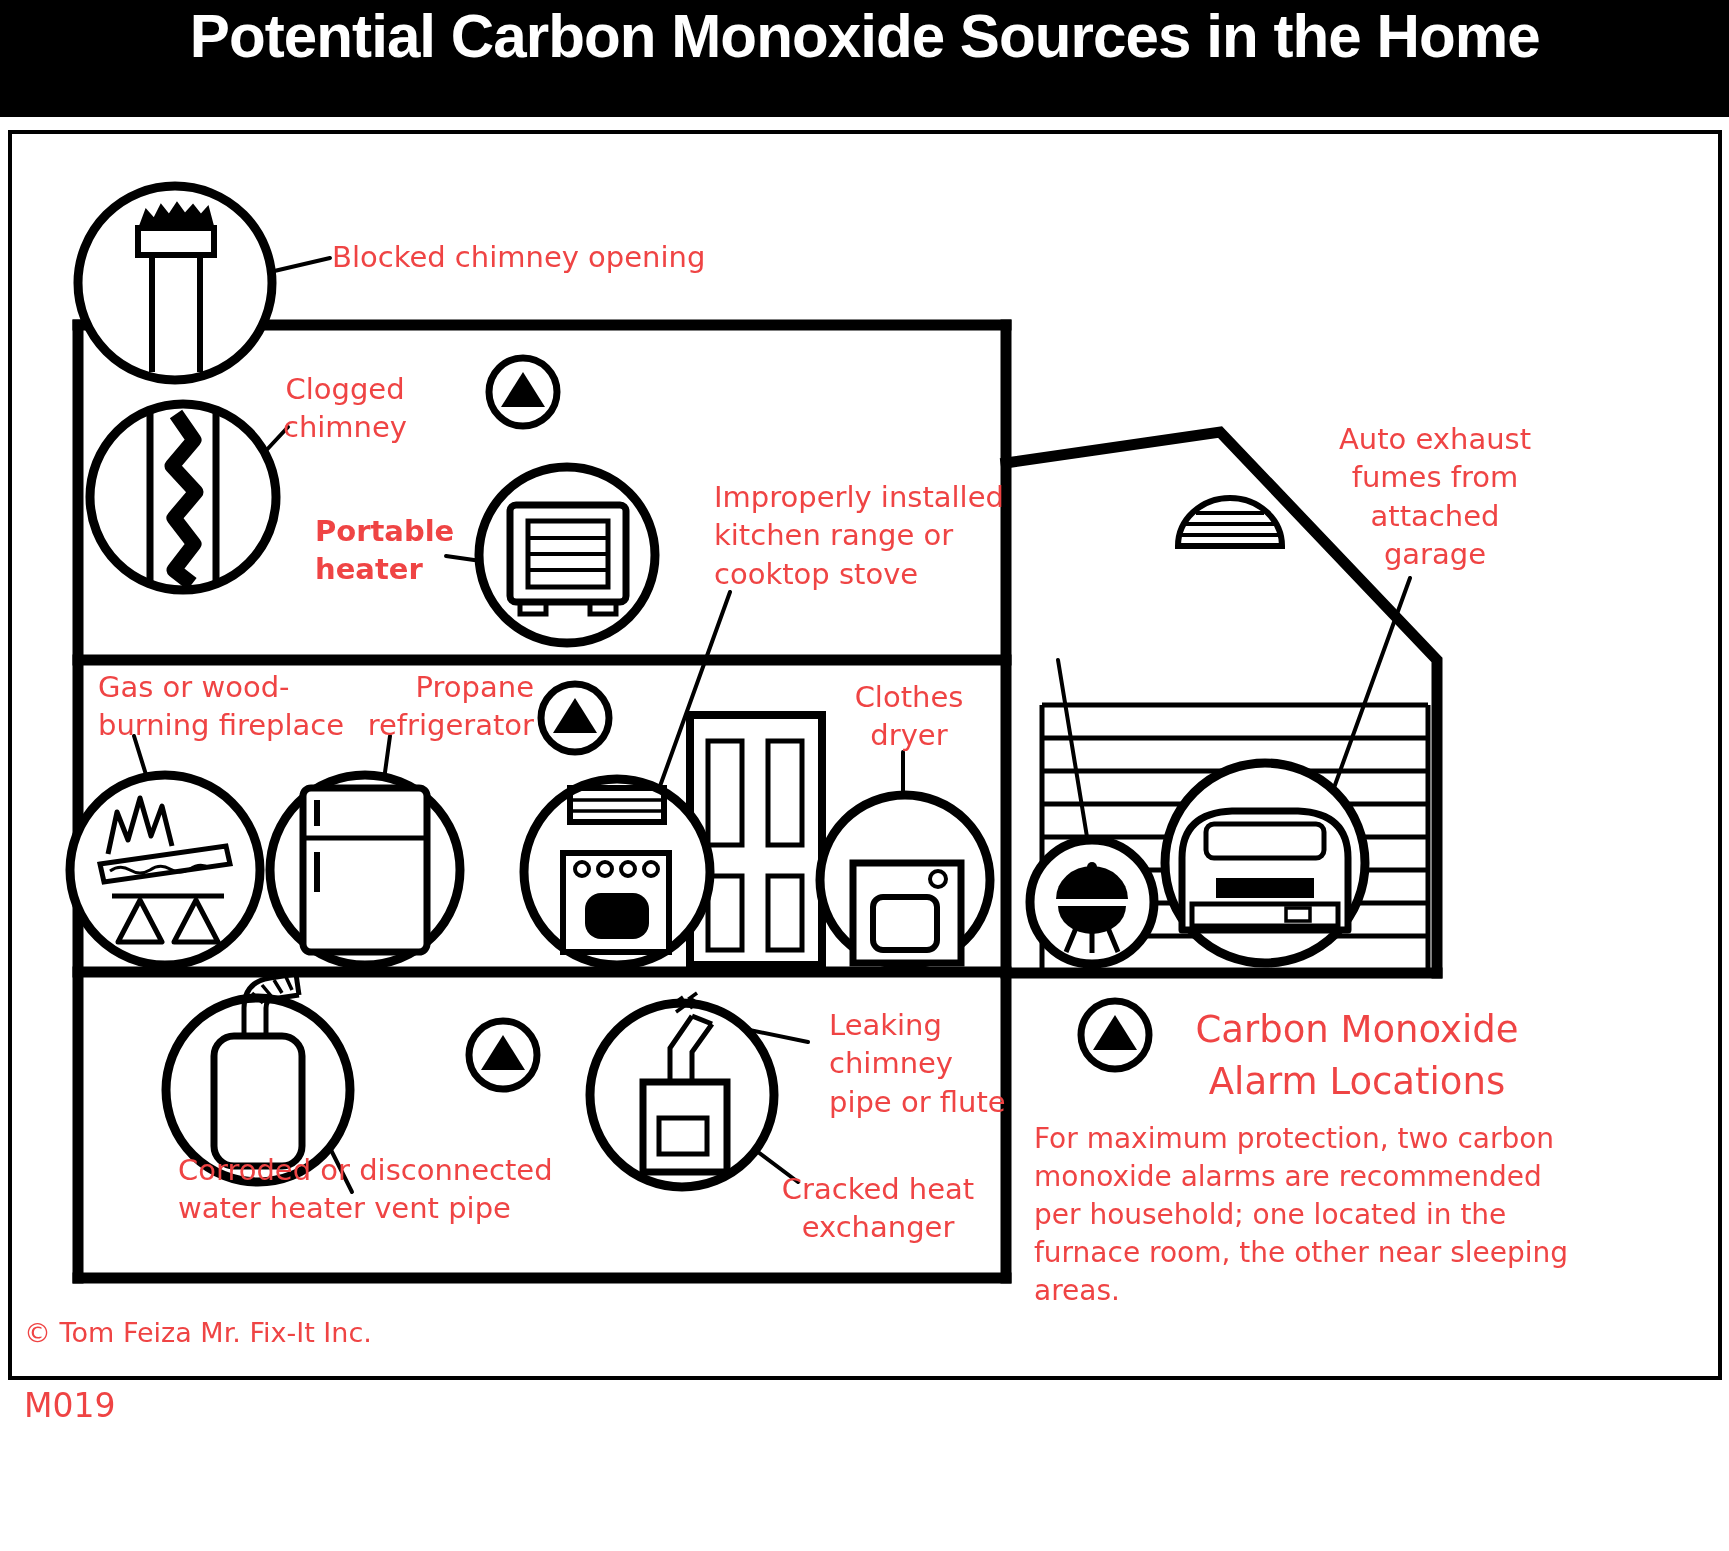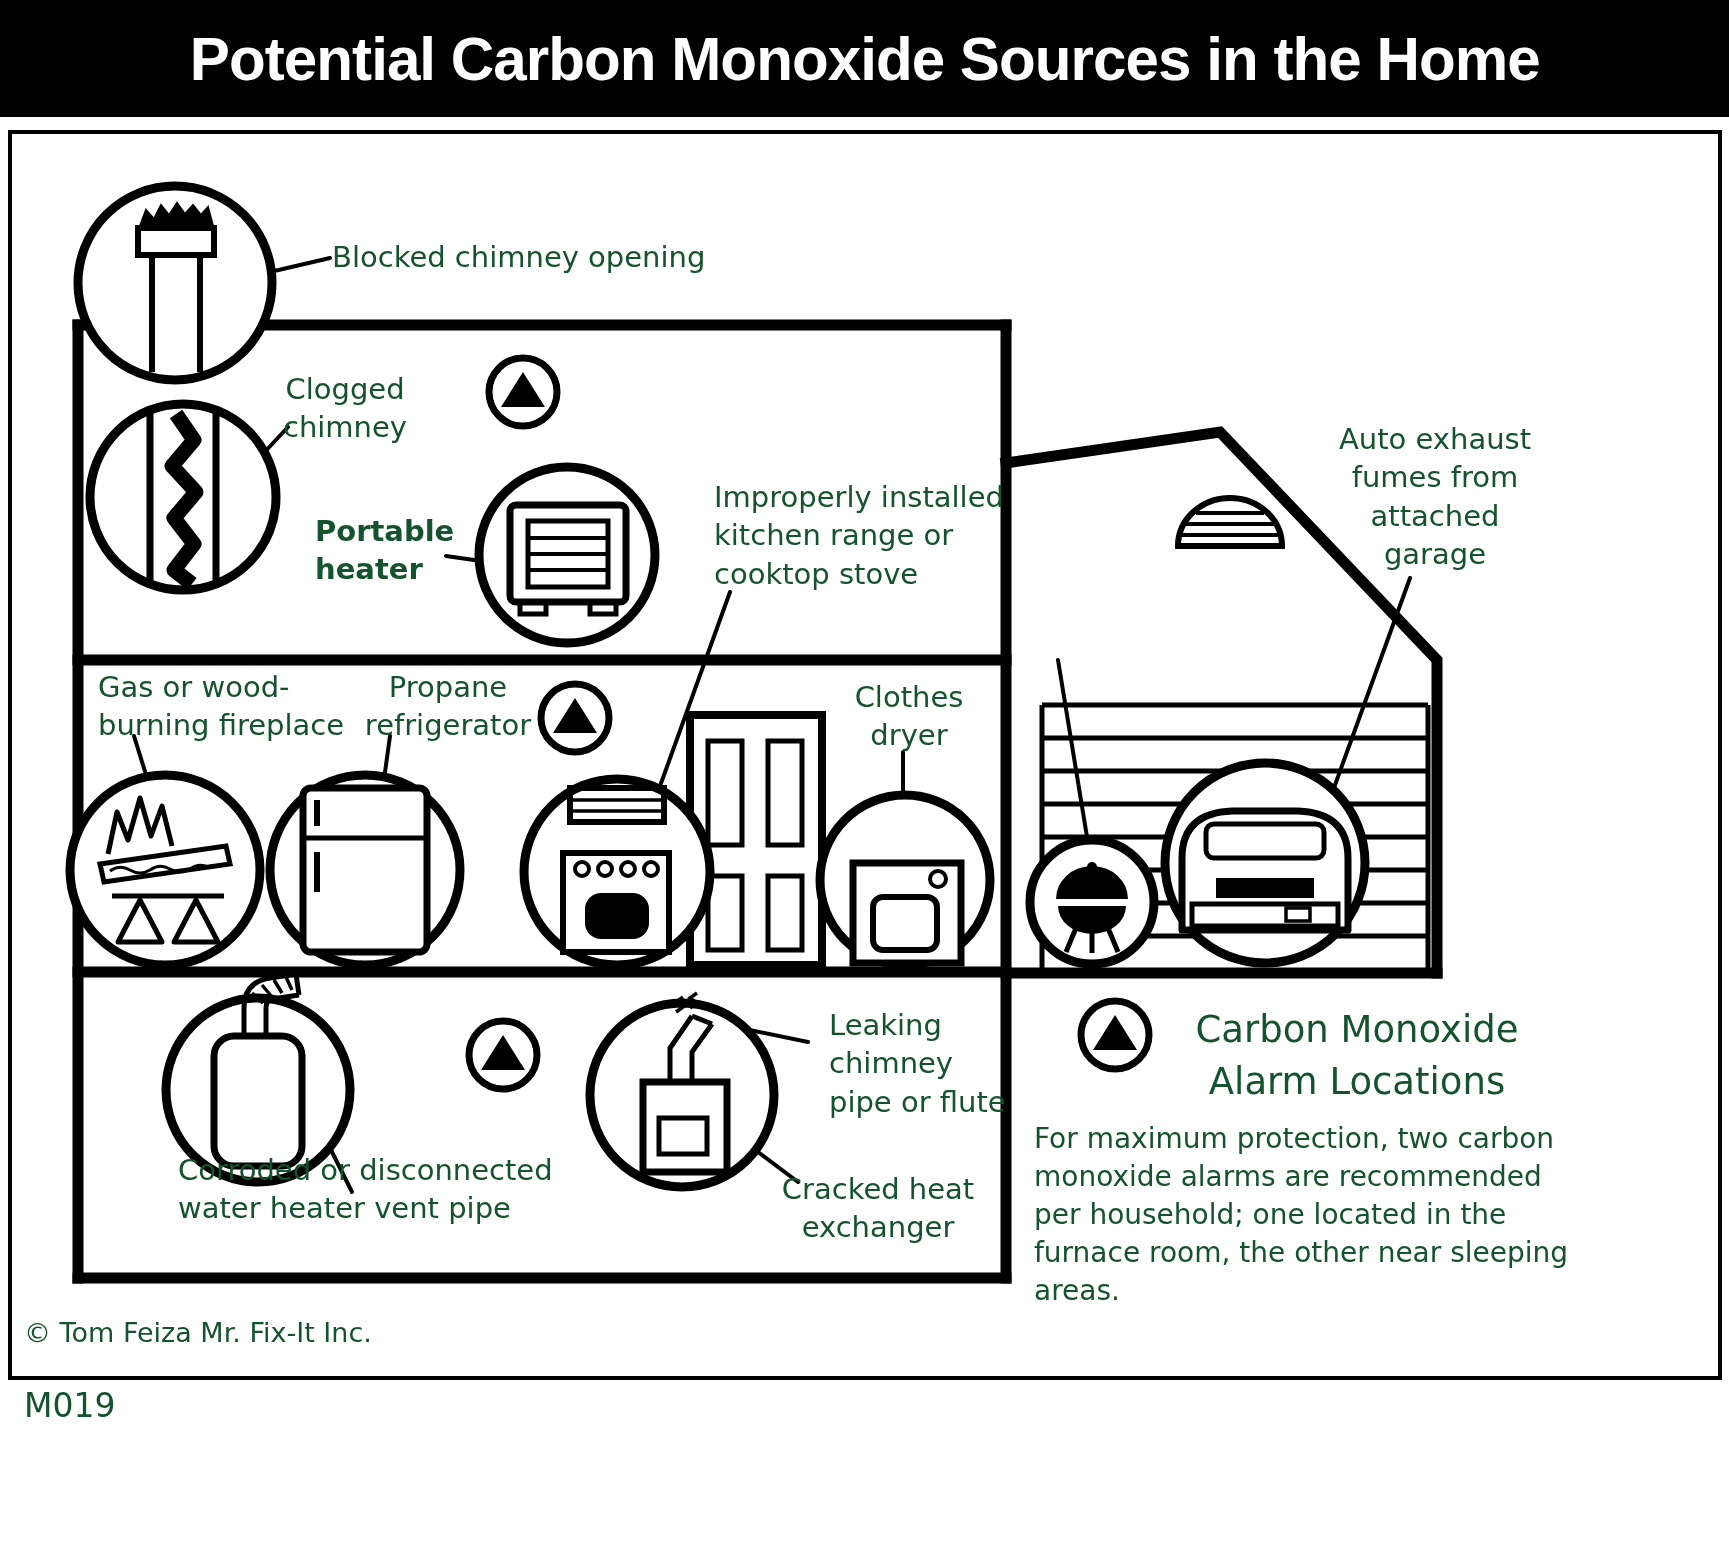--- a/index.html
+++ b/index.html
@@ -1,24 +1,24 @@
 <!DOCTYPE html>
 <html><head>
 <meta charset="utf-8">
 <style>
   * { margin:0; padding:0; box-sizing:border-box; }
   html,body { background:#ffffff; }
   body { font-family:"DejaVu Sans", sans-serif; }
   .canvas { position:relative; width:1729px; height:1551px; background:#fff; overflow:hidden; color:#000; }
   .title-bar { position:absolute; left:0; top:0; width:1729px; height:117px; background:#000;
-               display:flex; align-items:center; justify-content:center; }
+               display:flex; align-items:flex-start; justify-content:center; }
   .title-bar h1 { color:#fff; font-family:"Liberation Sans", sans-serif; font-weight:bold;
                   font-size:62px; letter-spacing:-1px; white-space:nowrap; transform:scaleX(.97); }
   .art { position:absolute; left:0; top:0; }
-  .label { position:absolute; white-space:pre-line; font-size:29px; line-height:1.32; color:#14532d; }
+  .label { position:absolute; white-space:pre-line; font-size:29px; line-height:1.32; color:#ef4444; }
   .center { text-align:center; }
   .right { text-align:left;font-weight:bold; }
   .legend-title { font-size:37px; line-height:1.4; }
   .legend-body { font-size:28px; line-height:1.36; }
   .copyright { font-size:27px; }
   .figure-code { font-size:33px; }
 </style>
 </head>
 <body>
 
@@ -202,21 +202,21 @@
   <div class="label" style="left:332px; top:238px; width:380px;">Blocked chimney opening</div>
   <div class="label center" style="left:278px; top:370px; width:134px;">Clogged
 chimney</div>
   <div class="label right" style="left:315px; top:512px; width:122px;">Portable
 heater</div>
   <div class="label" style="left:714px; top:478px; width:300px;">Improperly installed
 kitchen range or
 cooktop stove</div>
   <div class="label" style="left:98px; top:668px; width:260px;">Gas or wood-
 burning fireplace</div>
-  <div class="label center" style="left:362px; top:668px; width:172px;">Propane
+  <div class="label center" style="left:362px; top:668px; width:172px;text-align:right;">Propane
 refrigerator</div>
   <div class="label center" style="left:848px; top:678px; width:122px;">Clothes
 dryer</div>
   <div class="label center" style="left:1335px; top:420px; width:200px;">Auto exhaust
 fumes from
 attached
 garage</div>
   <div class="label" style="left:178px; top:1151px; width:400px;">Corroded or disconnected
 water heater vent pipe</div>
   <div class="label" style="left:829px; top:1006px; width:200px;">Leaking

